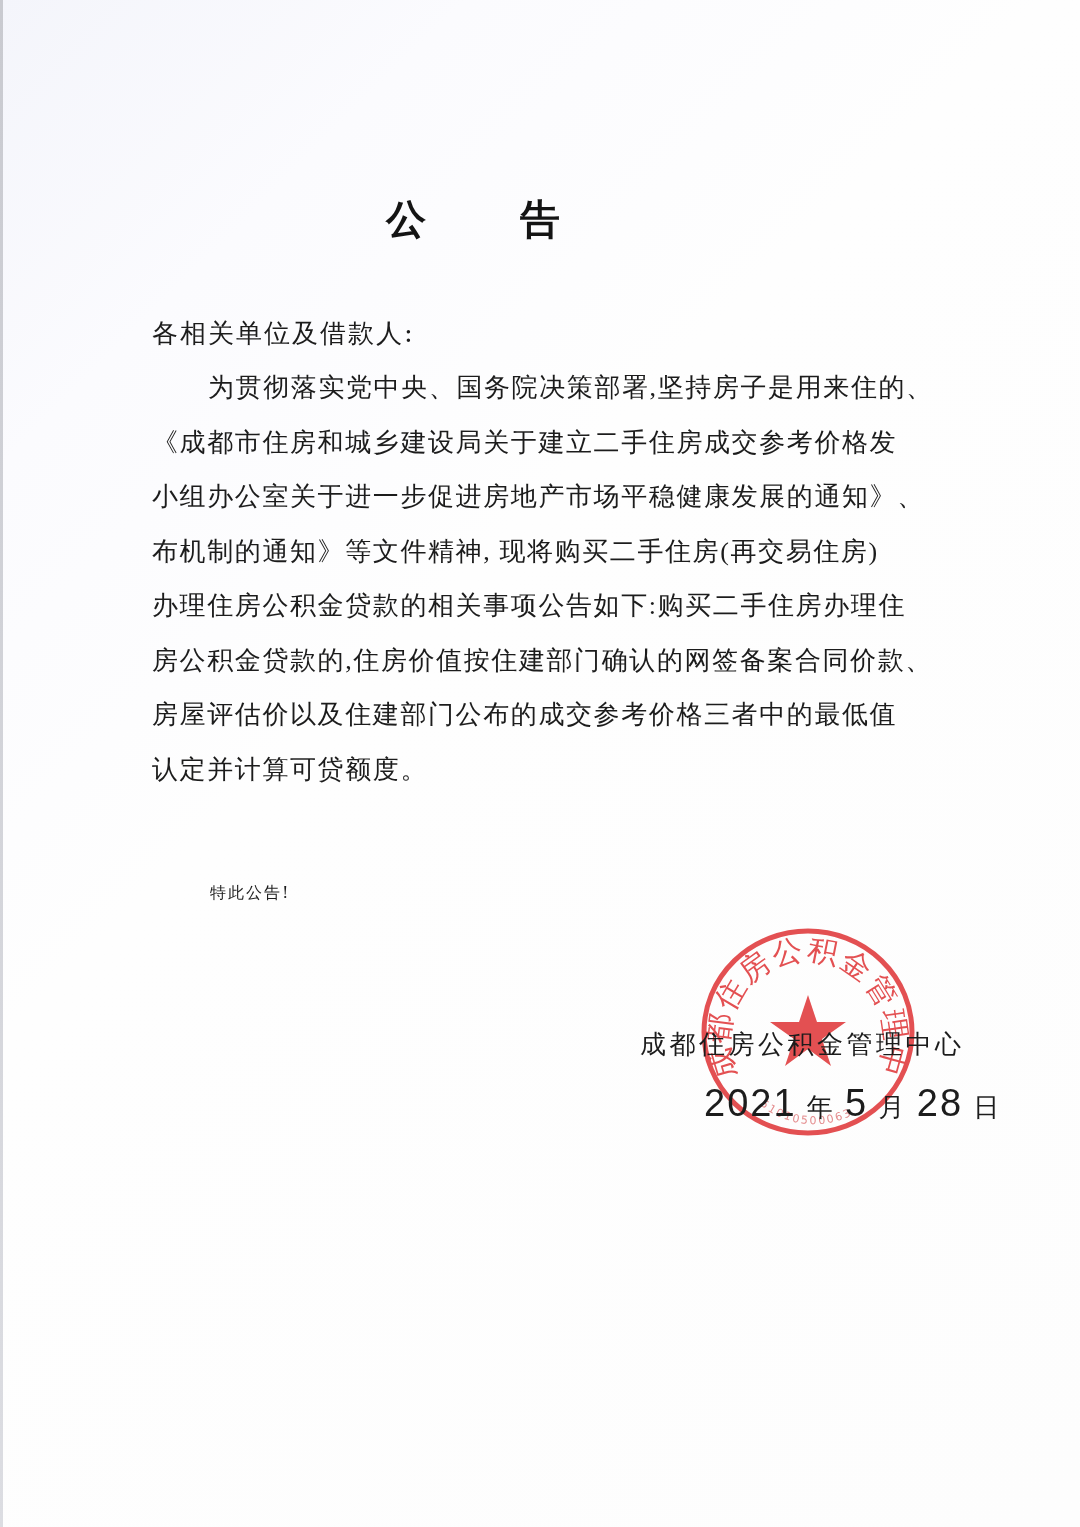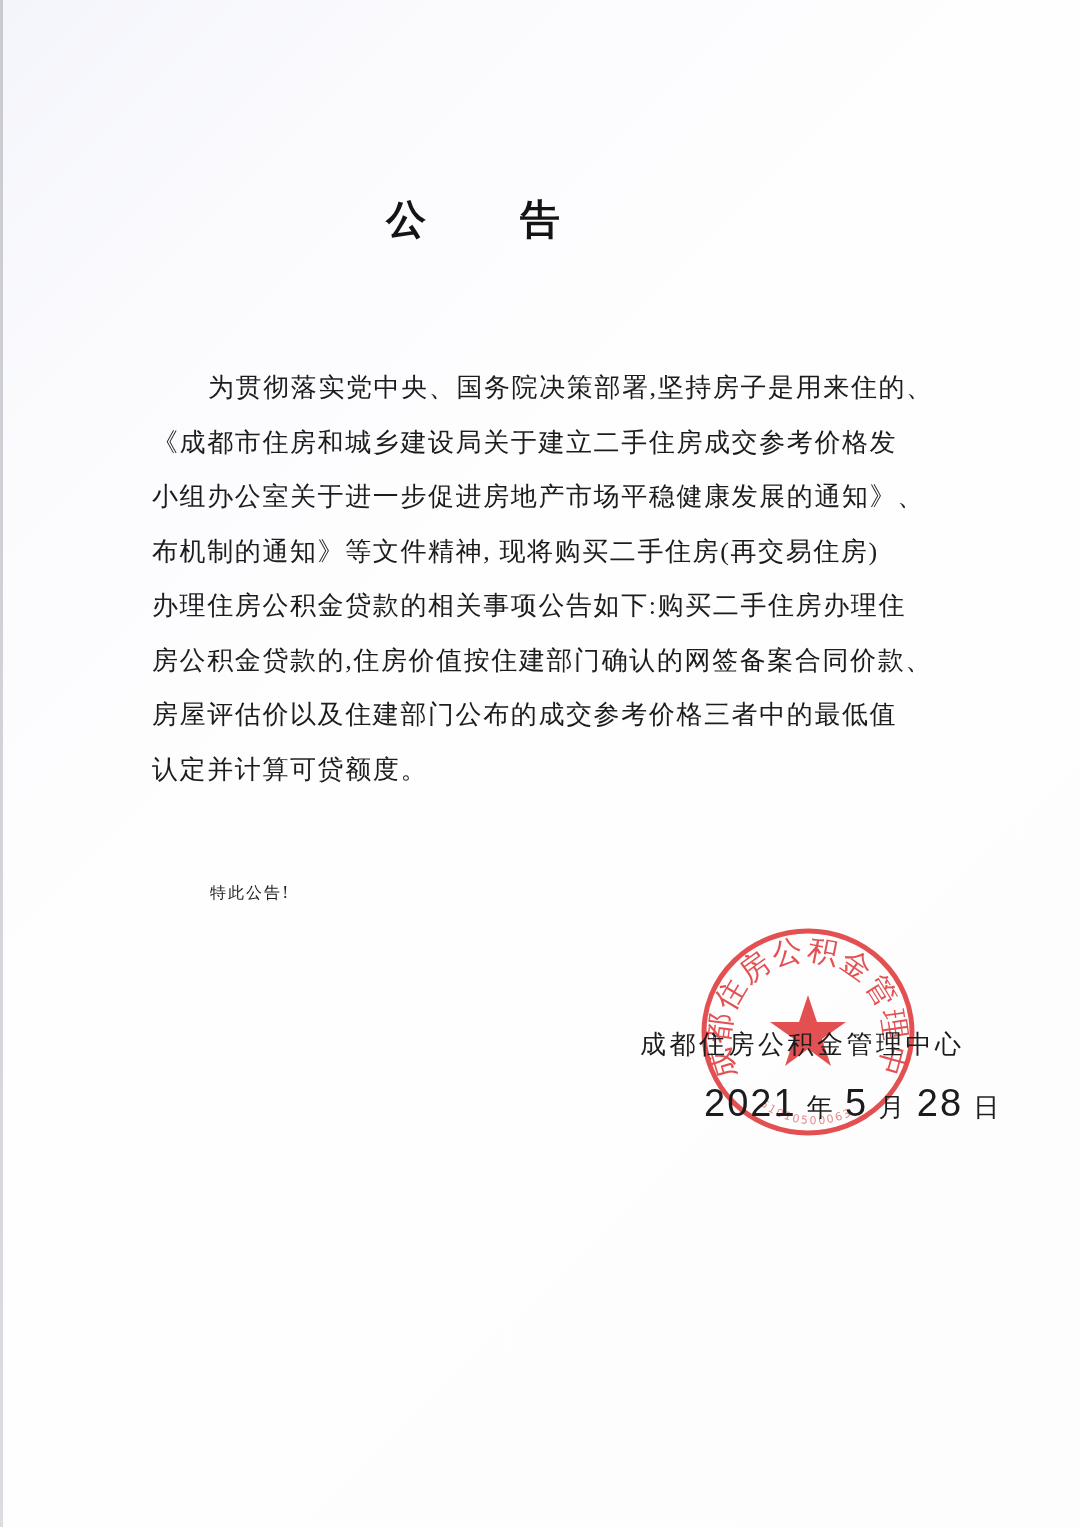--- a/index.html
+++ b/index.html
@@ -105,20 +105,21 @@
     }
   </style>
 </head>
 <body>
 
 <div class="page">
   <div class="left-edge"></div>
 
   <div class="title">公    告</div>
 
+  <div class="salutation">各相关单位及借款人:</div>
 
   <div class="body-text">
     <div class="line indent">为贯彻落实党中央、国务院决策部署,坚持房子是用来住的、</div>
     <div class="line">《成都市住房和城乡建设局关于建立二手住房成交参考价格发</div>
     <div class="line">小组办公室关于进一步促进房地产市场平稳健康发展的通知》、</div>
     <div class="line">布机制的通知》等文件精神, 现将购买二手住房(再交易住房)</div>
     <div class="line">办理住房公积金贷款的相关事项公告如下:购买二手住房办理住</div>
     <div class="line">房公积金贷款的,住房价值按住建部门确认的网签备案合同价款、</div>
     <div class="line">房屋评估价以及住建部门公布的成交参考价格三者中的最低值</div>
     <div class="line">认定并计算可贷额度。</div>

